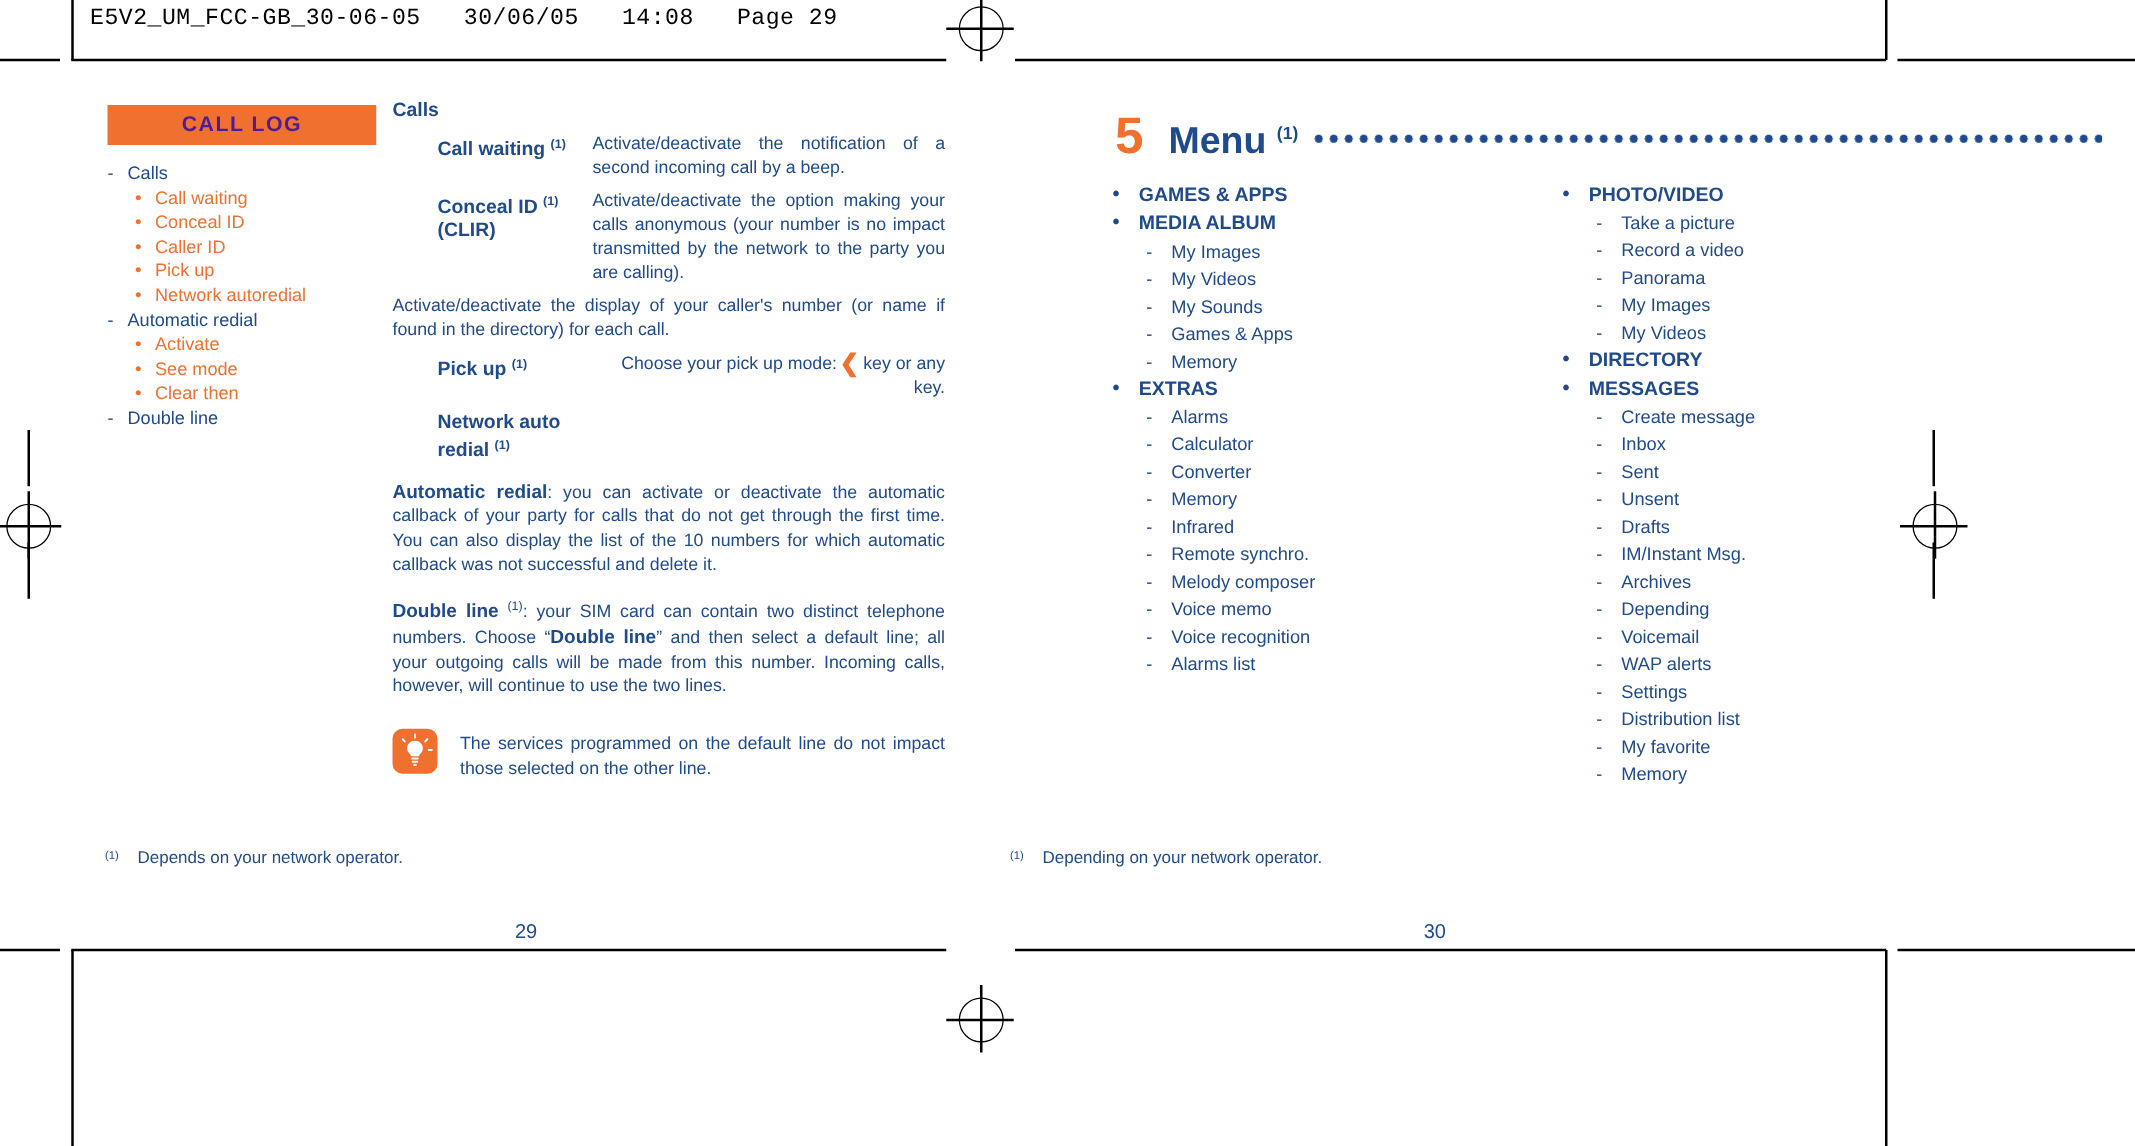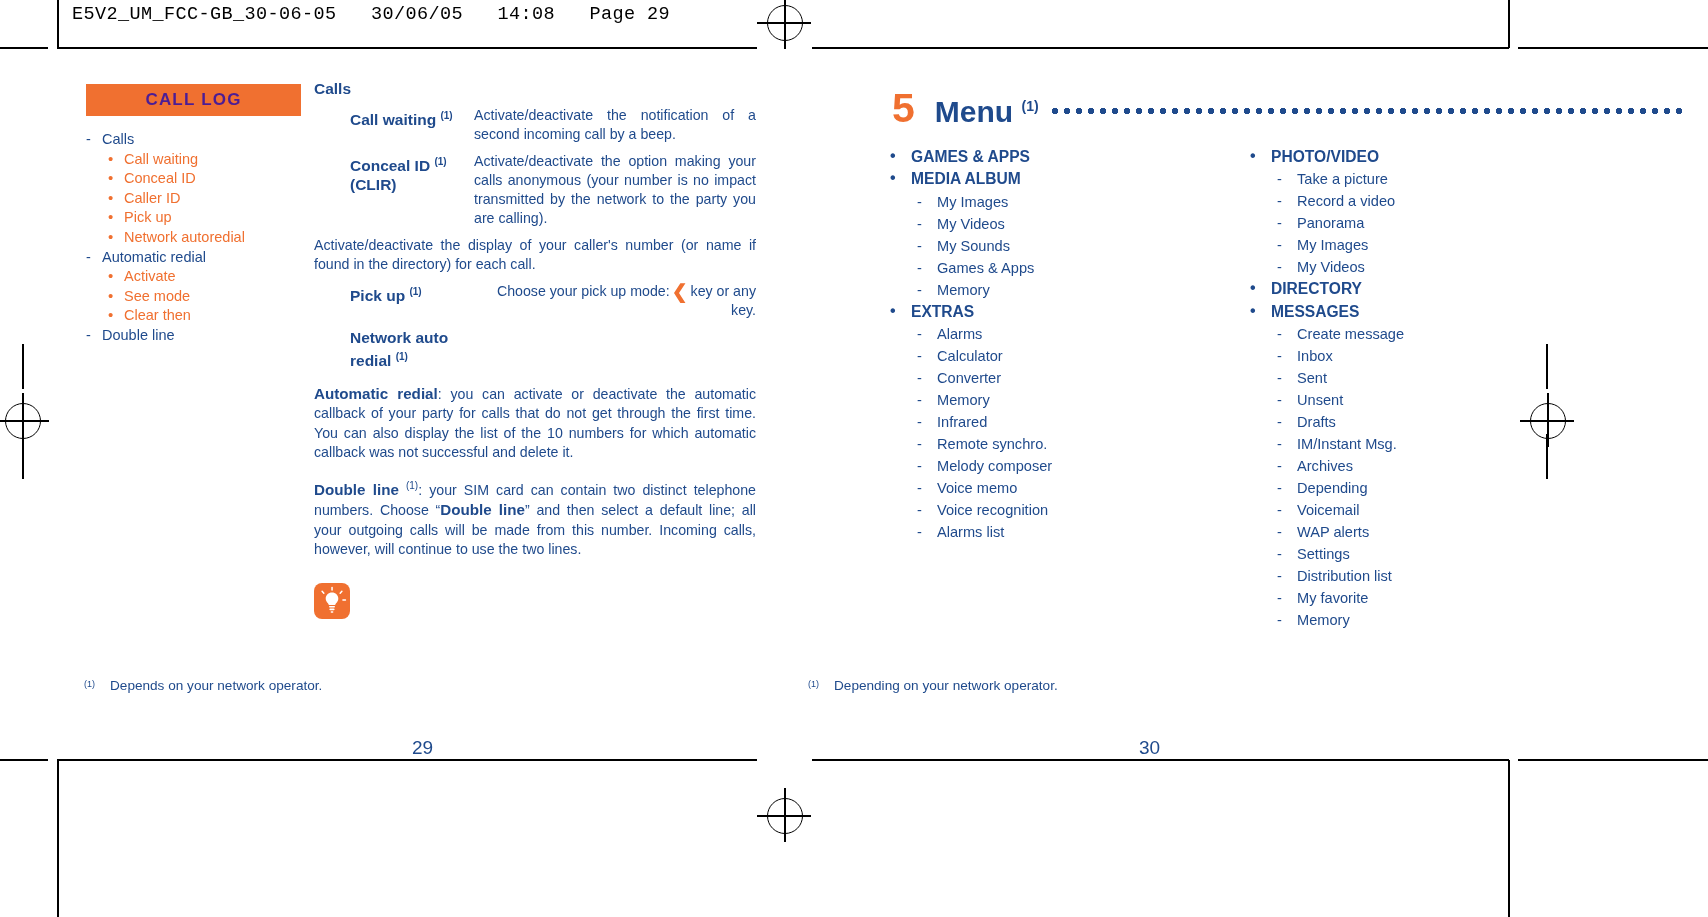--- a/index.html
+++ b/index.html
@@ -265,21 +265,21 @@
     display: flex;
   }
   .footnote .fn-mark {
     font-size: 9px;
     width: 26px;
     flex: 0 0 26px;
     padding-top: 1px;
   }
   .folio {
     position: absolute;
-    font-size: 19px;
+    font-size: 16px;
     color: #1f4a8c;
   }
 </style>
 </head>
 <body>
 
 <div class="print-frame">
 
   <div class="crop-line" style="left:57px;top:0;width:1.6px;height:48px;"></div>
   <div class="crop-line" style="left:57px;top:760px;width:1.6px;height:157px;"></div>
@@ -363,20 +363,21 @@
             <path d="M18 9.5c-3.6 0-6.3 2.7-6.3 6 0 2.1 1 3.4 2 4.5.6.7 1 1.2 1.1 2h6.4c.1-.8.5-1.3 1.1-2 1-1.1 2-2.4 2-4.5 0-3.3-2.7-6-6.3-6z" fill="#ffffff"></path>
             <rect x="15" y="23" width="6" height="1.6" rx="0.8" fill="#ffffff"></rect>
             <rect x="15.4" y="25.6" width="5.2" height="1.6" rx="0.8" fill="#ffffff"></rect>
             <rect x="16.6" y="28.2" width="2.8" height="1.6" rx="0.8" fill="#ffffff"></rect>
             <rect x="17.3" y="3.8" width="1.5" height="4" rx="0.7" fill="#ffffff"></rect>
             <rect x="8.2" y="7.2" width="1.5" height="4" rx="0.7" fill="#ffffff" transform="rotate(-42 9 9.2)"></rect>
             <rect x="26.3" y="7.2" width="1.5" height="4" rx="0.7" fill="#ffffff" transform="rotate(42 27 9.2)"></rect>
             <rect x="28.2" y="16.2" width="4" height="1.5" rx="0.7" fill="#ffffff"></rect>
           </svg>
         </div>
+        <div class="note-text">The services programmed on the default line do not impact those selected on the other line.</div>
       </div>
     </div>
 
     <div class="footnote" style="left:84px;top:678px;width:560px;">
       <span class="fn-mark">(1)</span>
       <span>Depends on your network operator.</span>
     </div>
 
     <div class="folio" style="left:412px;top:737px;">29</div>
   </div>

